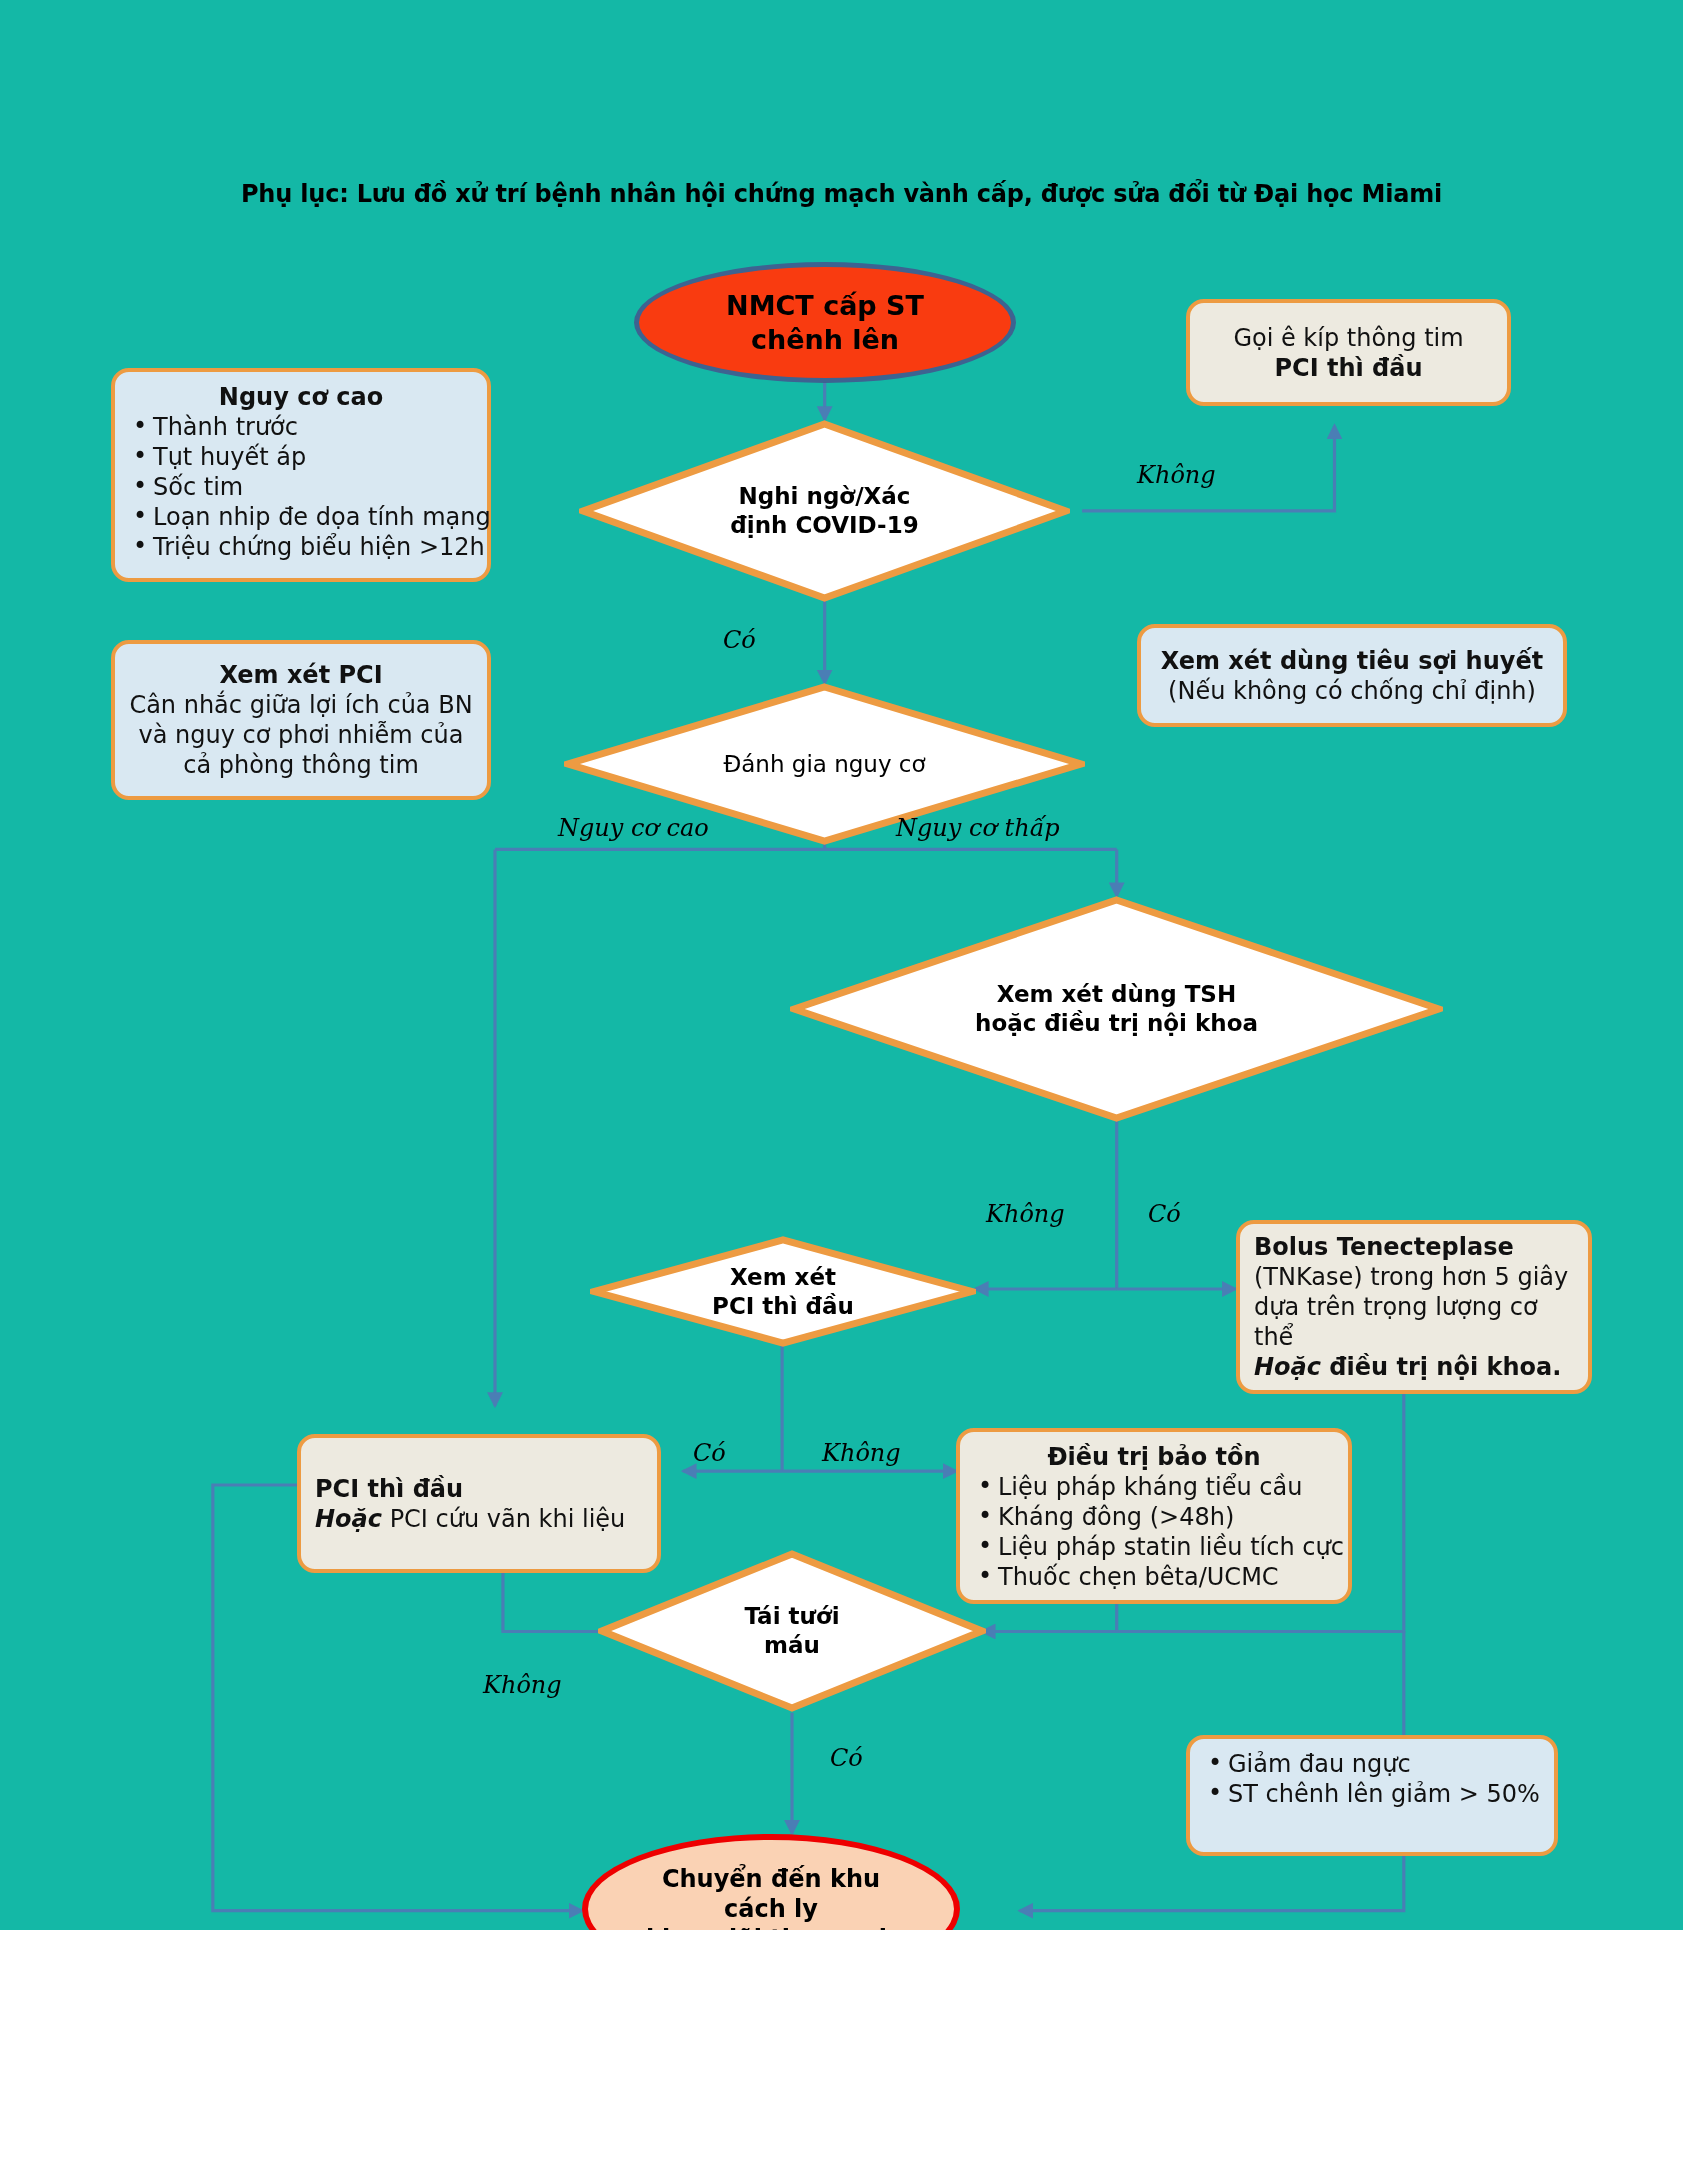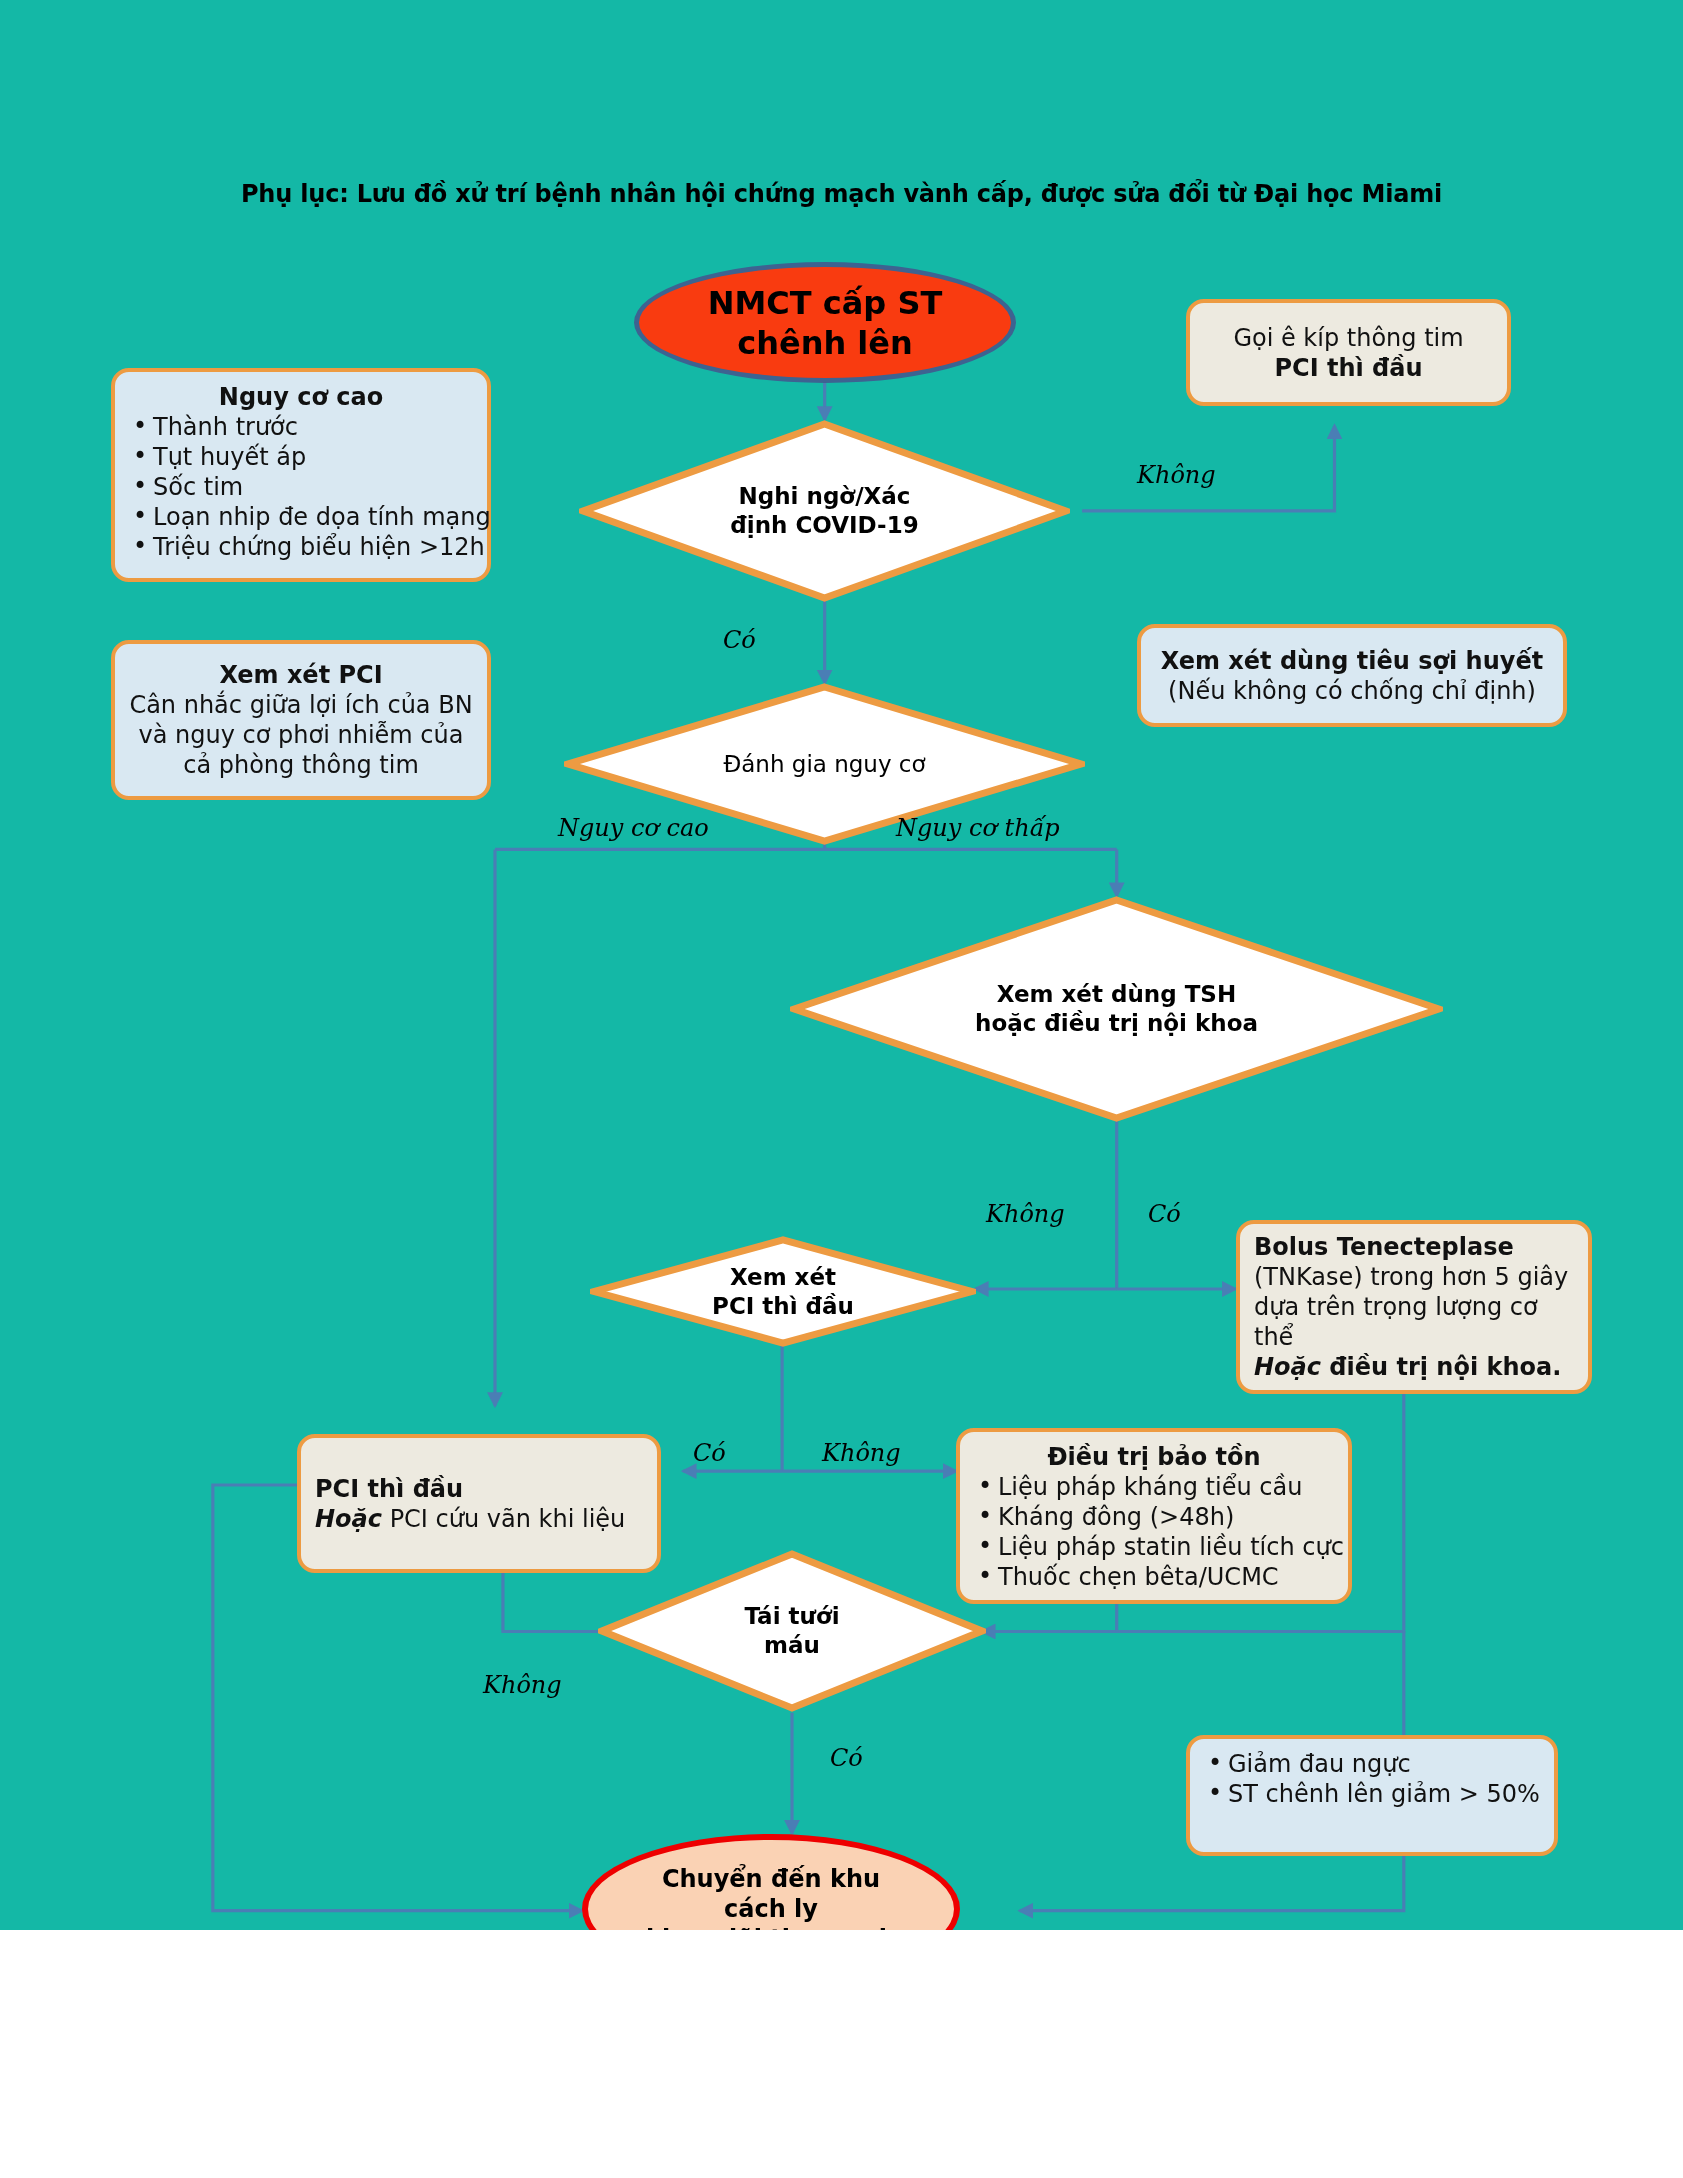--- a/index.html
+++ b/index.html
@@ -138,21 +138,21 @@
     justify-content: center;
     text-align: center;
     box-sizing: border-box;
     font-weight: bold;
     line-height: 1.25;
   }
   .oval.start {
     background: #F93B10;
     border: 5px solid #3D6391;
     border-radius: 50%;
-    font-size: 32px;
+    font-size: 27px;
     color: #000;
   }
   .oval.end {
     background: #FAD2B4;
     border: 6px solid #EE0000;
     border-radius: 50%;
     font-size: 24px;
     color: #000;
   }
 

